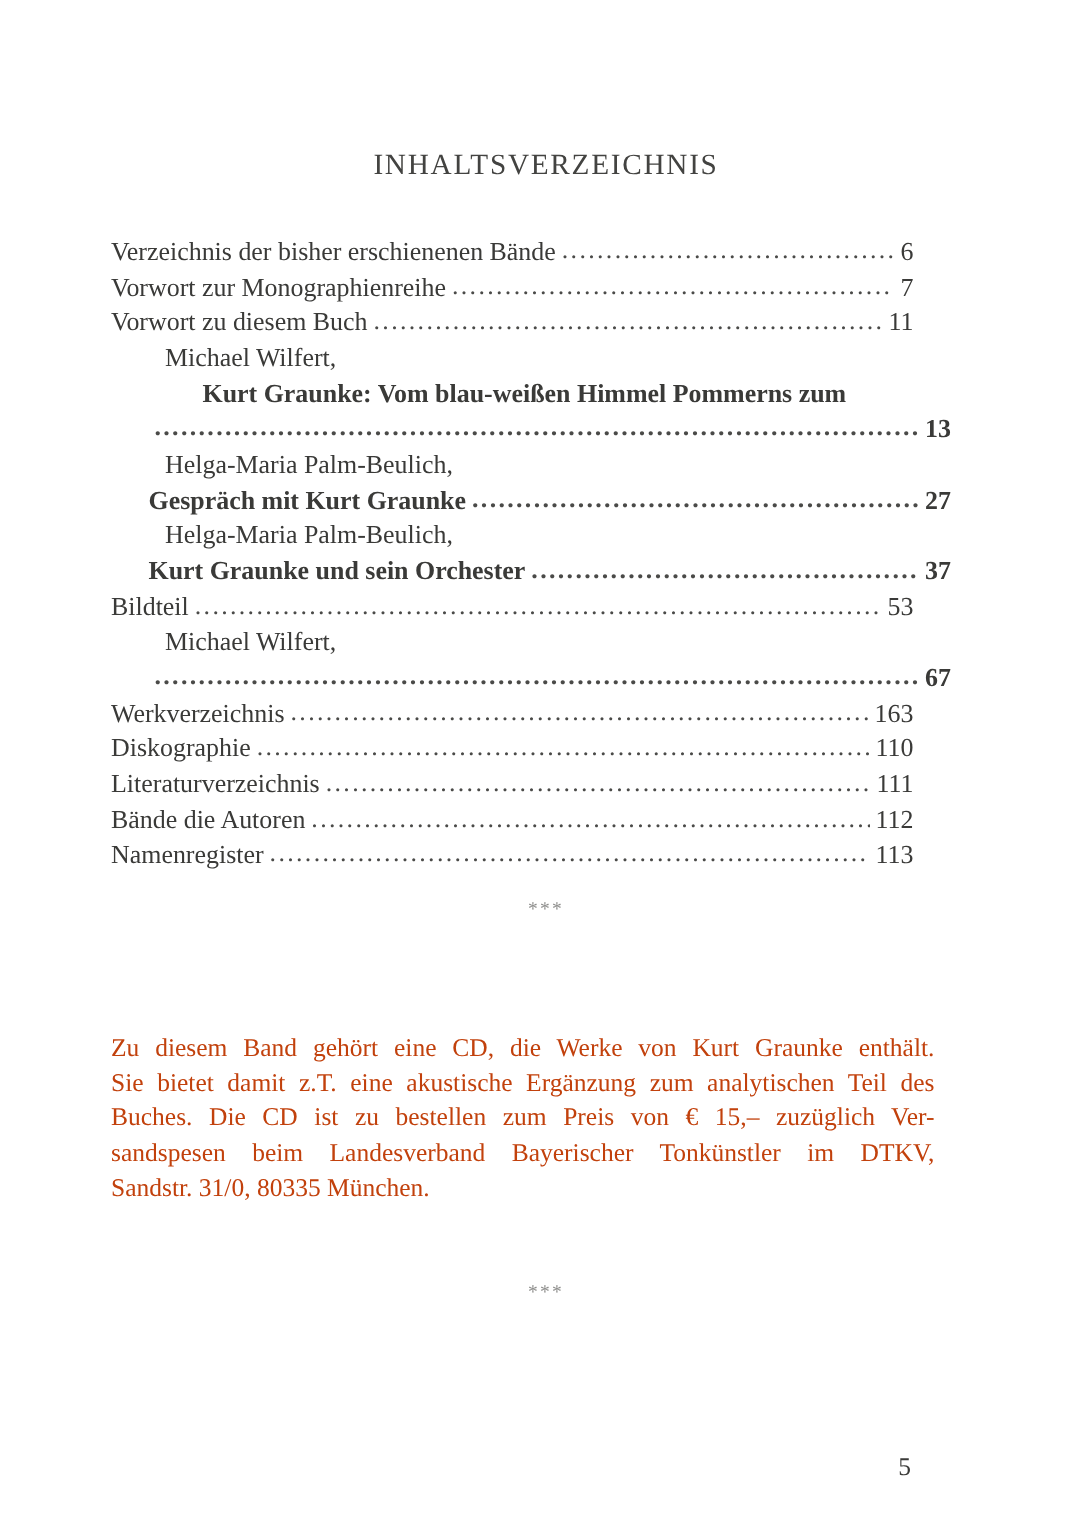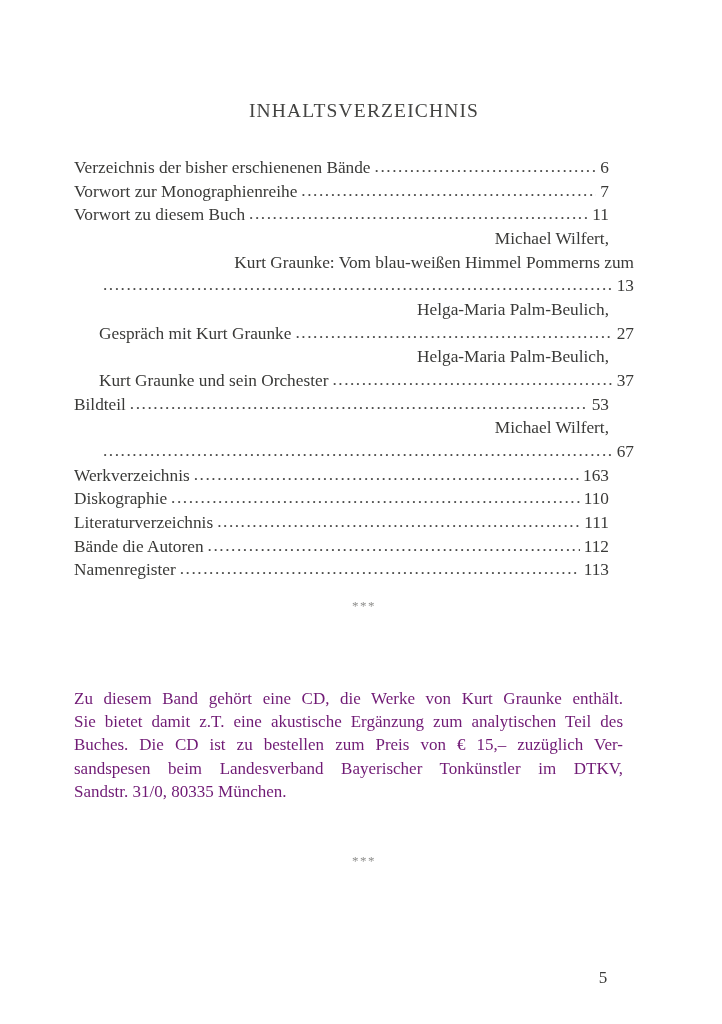--- a/index.html
+++ b/index.html
@@ -42,24 +42,24 @@
   .toc-line {
     display: flex;
     align-items: baseline;
     width: 100%;
     font-size: 17.3px;
     line-height: 23.65px;
     white-space: pre;
   }
   .toc-line.indent {
     padding-left: 25px;
+    font-weight: bold;
   }
   .toc-text {
     flex: 0 0 auto;
-    text-align: right;
   }
   
   .leader {
     flex: 1 1 auto;
     min-width: 6px;
     overflow: hidden;
     white-space: nowrap;
     margin: 0 1px 0 4px;
     font-size: 17.3px;
     letter-spacing: 1.55px;
@@ -94,21 +94,21 @@
 
   
   .note {
     position: absolute;
     top: 687px;
     left: 71px;
     width: 549px;
     font-size: 17px;
     line-height: 23.2px;
     text-align: justify;
-    color: #701a75;
+    color: #c2410c;
   }
   .note .ln {
     display: block;
     white-space: pre;
   }
   .note .ln.j {
     text-align: justify;
     text-align-last: justify;
   }
 

